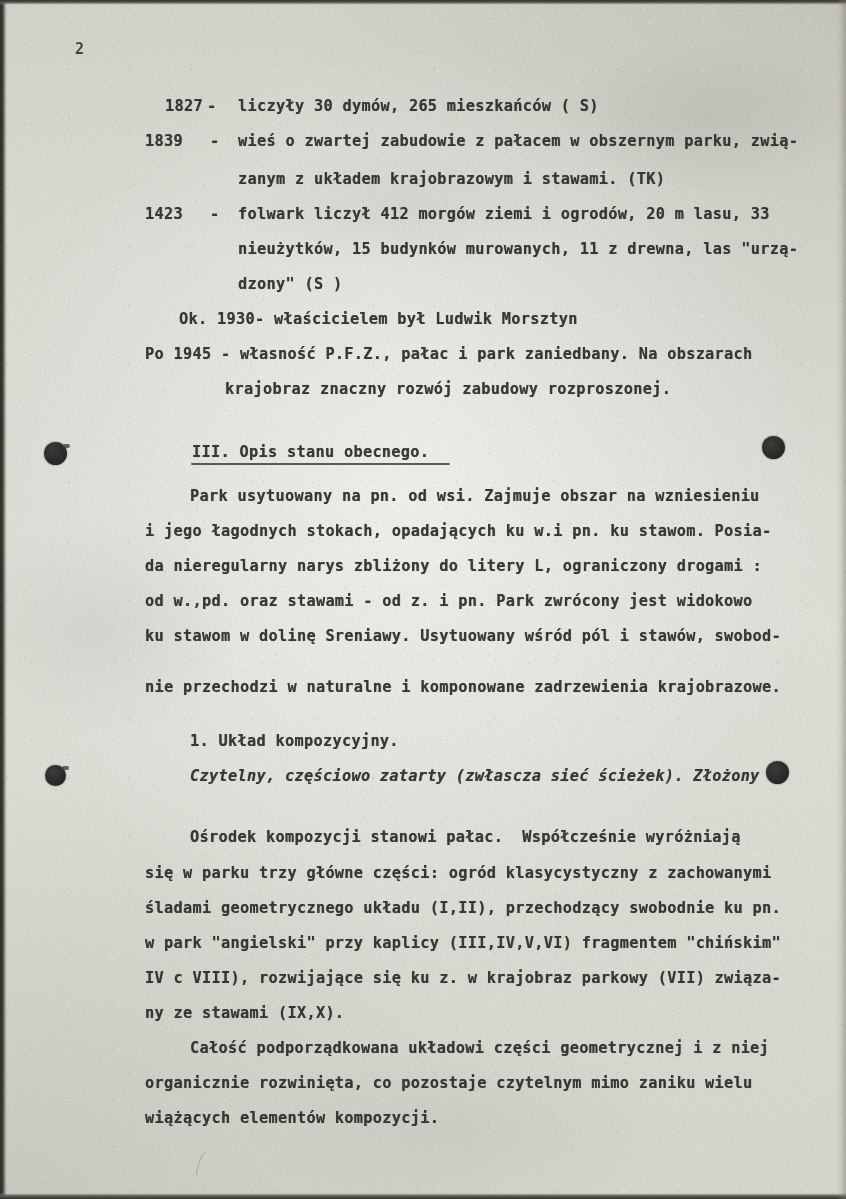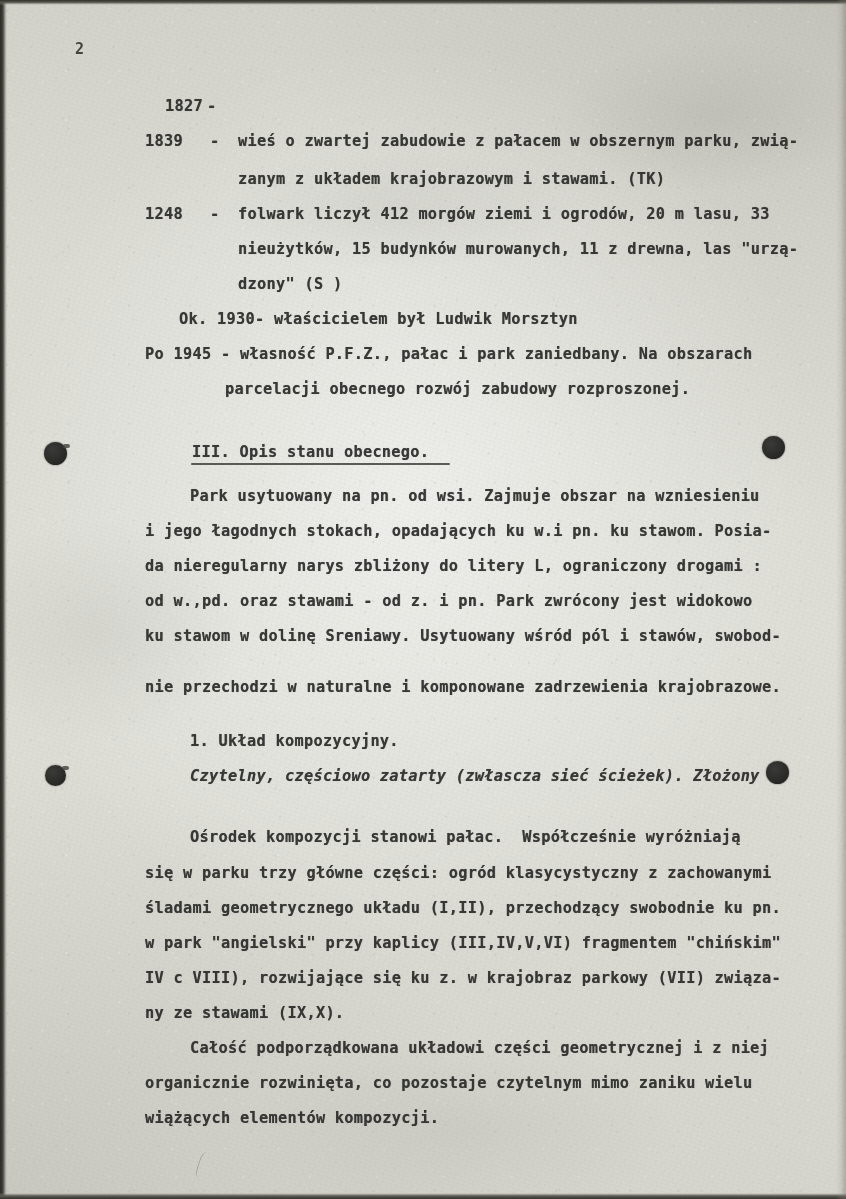--- a/index.html
+++ b/index.html
@@ -141,35 +141,36 @@
 
   <div class="smudge" style="left:560px; top:40px; width:300px; height:150px; background:radial-gradient(ellipse at center, rgba(150,150,142,0.22) 0%, rgba(150,150,142,0) 72%);"></div>
   <div class="smudge" style="left:-40px; top:520px; width:280px; height:220px; background:radial-gradient(ellipse at center, rgba(150,150,142,0.16) 0%, rgba(150,150,142,0) 72%);"></div>
   <div class="smudge" style="left:250px; top:1040px; width:420px; height:180px; background:radial-gradient(ellipse at center, rgba(148,148,140,0.15) 0%, rgba(148,148,140,0) 74%);"></div>
   <div class="smudge" style="left:230px; top:150px; width:330px; height:120px; background:radial-gradient(ellipse at center, rgba(152,152,144,0.14) 0%, rgba(152,152,144,0) 74%);"></div>
 
   <div class="pageno" style="left:75px; top:40px;">2</div>
 
   <div class="tx" style="left:145px; top:99px;margin-left:20px;">1827</div>
   <div class="tx" style="left:207px; top:99px;">-</div>
+  <div class="tx" style="left:238px; top:99px;">liczyły 30 dymów, 265 mieszkańców ( S)</div>
 
   <div class="tx" style="left:145px; top:134px;">1839</div>
   <div class="tx" style="left:210px; top:134px;">-</div>
   <div class="tx" style="left:238px; top:134px;">wieś o zwartej zabudowie z pałacem w obszernym parku, zwią-</div>
   <div class="tx" style="left:238px; top:172px;">zanym z układem krajobrazowym i stawami. (TK)</div>
 
-  <div class="tx" style="left:145px; top:207px;">1248</div>
+  <div class="tx" style="left:145px; top:207px;">1423</div>
   <div class="tx" style="left:210px; top:207px;">-</div>
   <div class="tx" style="left:238px; top:207px;">folwark liczył 412 morgów ziemi i ogrodów, 20 m lasu, 33</div>
   <div class="tx" style="left:238px; top:242px;">nieużytków, 15 budynków murowanych, 11 z drewna, las "urzą-</div>
   <div class="tx" style="left:238px; top:277px;">dzony" (S )</div>
 
   <div class="tx" style="left:147px; top:312px;margin-left:32px;">Ok. 1930- właścicielem był Ludwik Morsztyn</div>
   <div class="tx" style="left:145px; top:347px;">Po 1945 - własność P.F.Z., pałac i park zaniedbany. Na obszarach</div>
-  <div class="tx" style="left:225px; top:382px;">parcelacji obecnego rozwój zabudowy rozproszonej.</div>
+  <div class="tx" style="left:225px; top:382px;">krajobraz znaczny rozwój zabudowy rozproszonej.</div>
 
   <div class="tx" style="left:192px; top:445px;">III. Opis stanu obecnego.</div>
   <div class="uline" style="left:191px; top:463px; width:259px;"></div>
 
   <div class="tx" style="left:190px; top:489px;">Park usytuowany na pn. od wsi. Zajmuje obszar na wzniesieniu</div>
   <div class="tx" style="left:145px; top:524px;">i jego łagodnych stokach, opadających ku w.i pn. ku stawom. Posia-</div>
   <div class="tx" style="left:145px; top:559px;">da nieregularny narys zbliżony do litery L, ograniczony drogami :</div>
   <div class="tx" style="left:145px; top:594px;">od w.,pd. oraz stawami - od z. i pn. Park zwrócony jest widokowo</div>
   <div class="tx" style="left:145px; top:629px;">ku stawom w dolinę Sreniawy. Usytuowany wśród pól i stawów, swobod-</div>
   <div class="tx" style="left:145px; top:680px;">nie przechodzi w naturalne i komponowane zadrzewienia krajobrazowe.</div>

